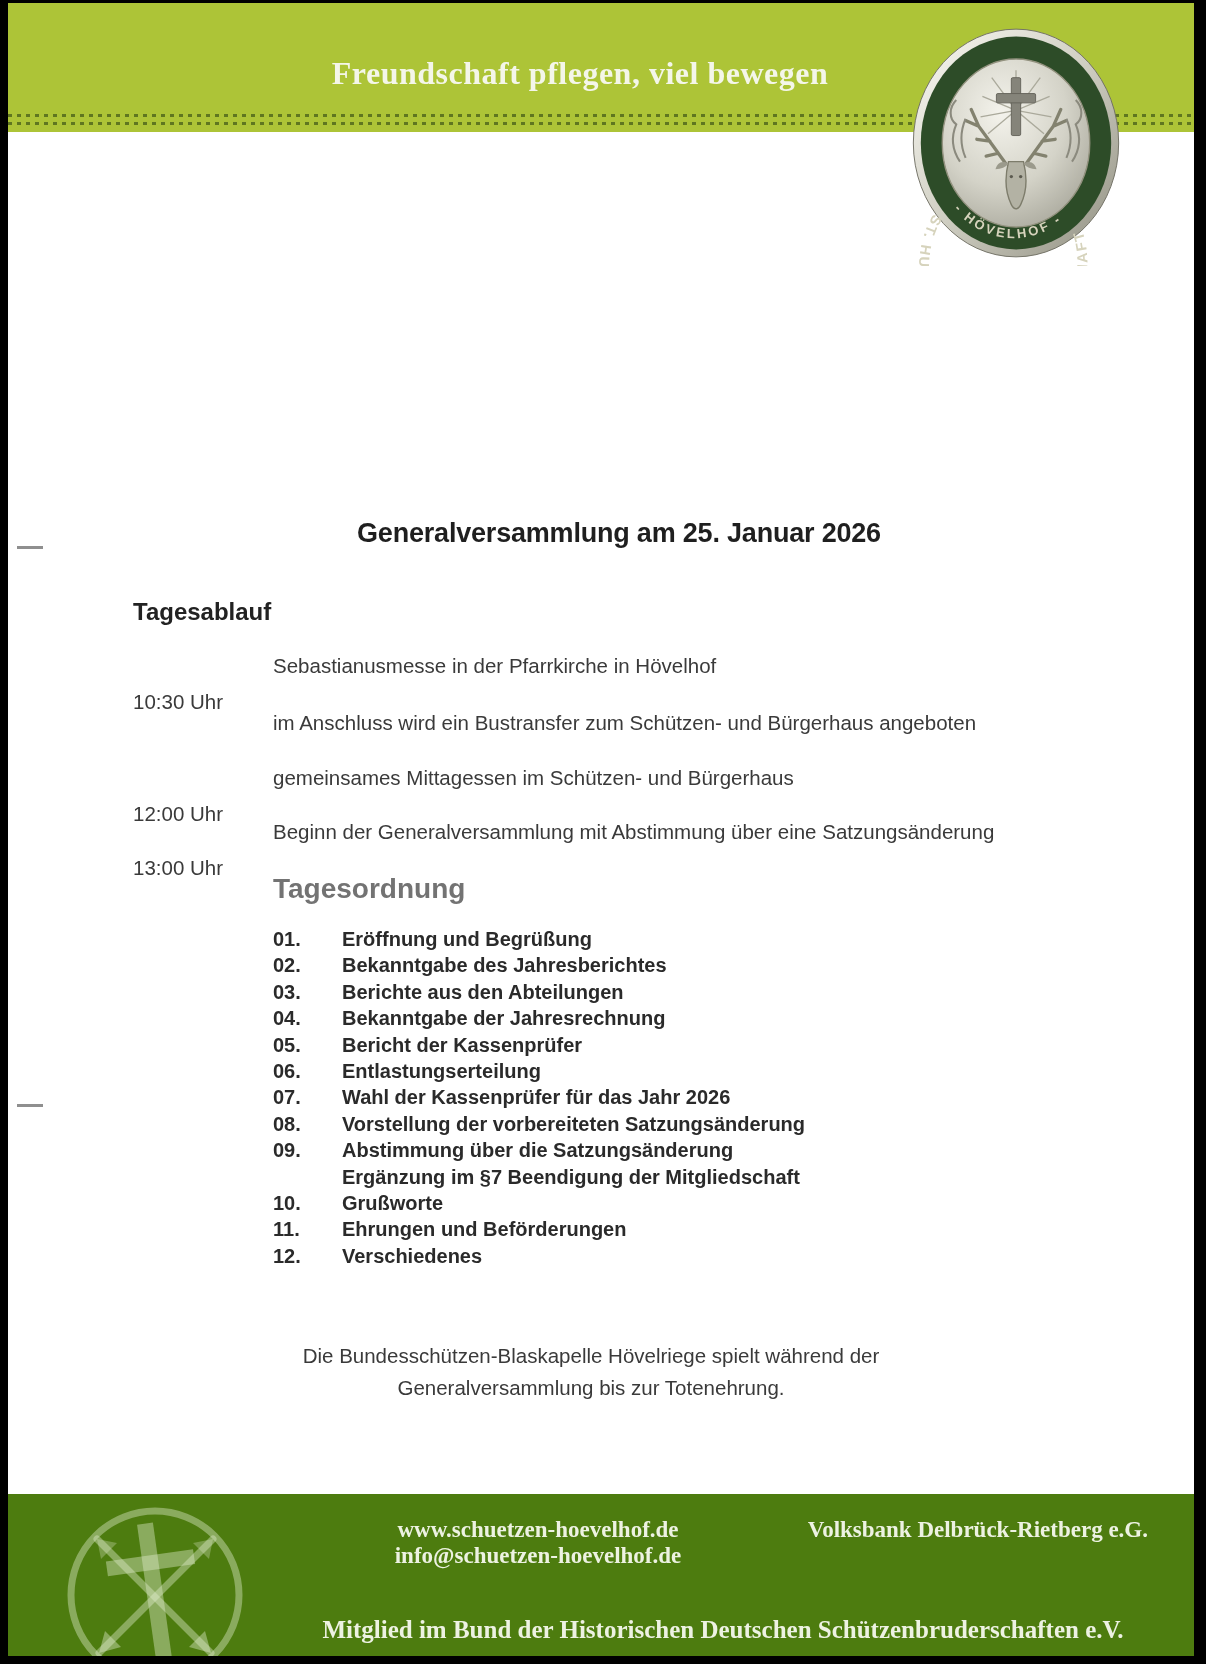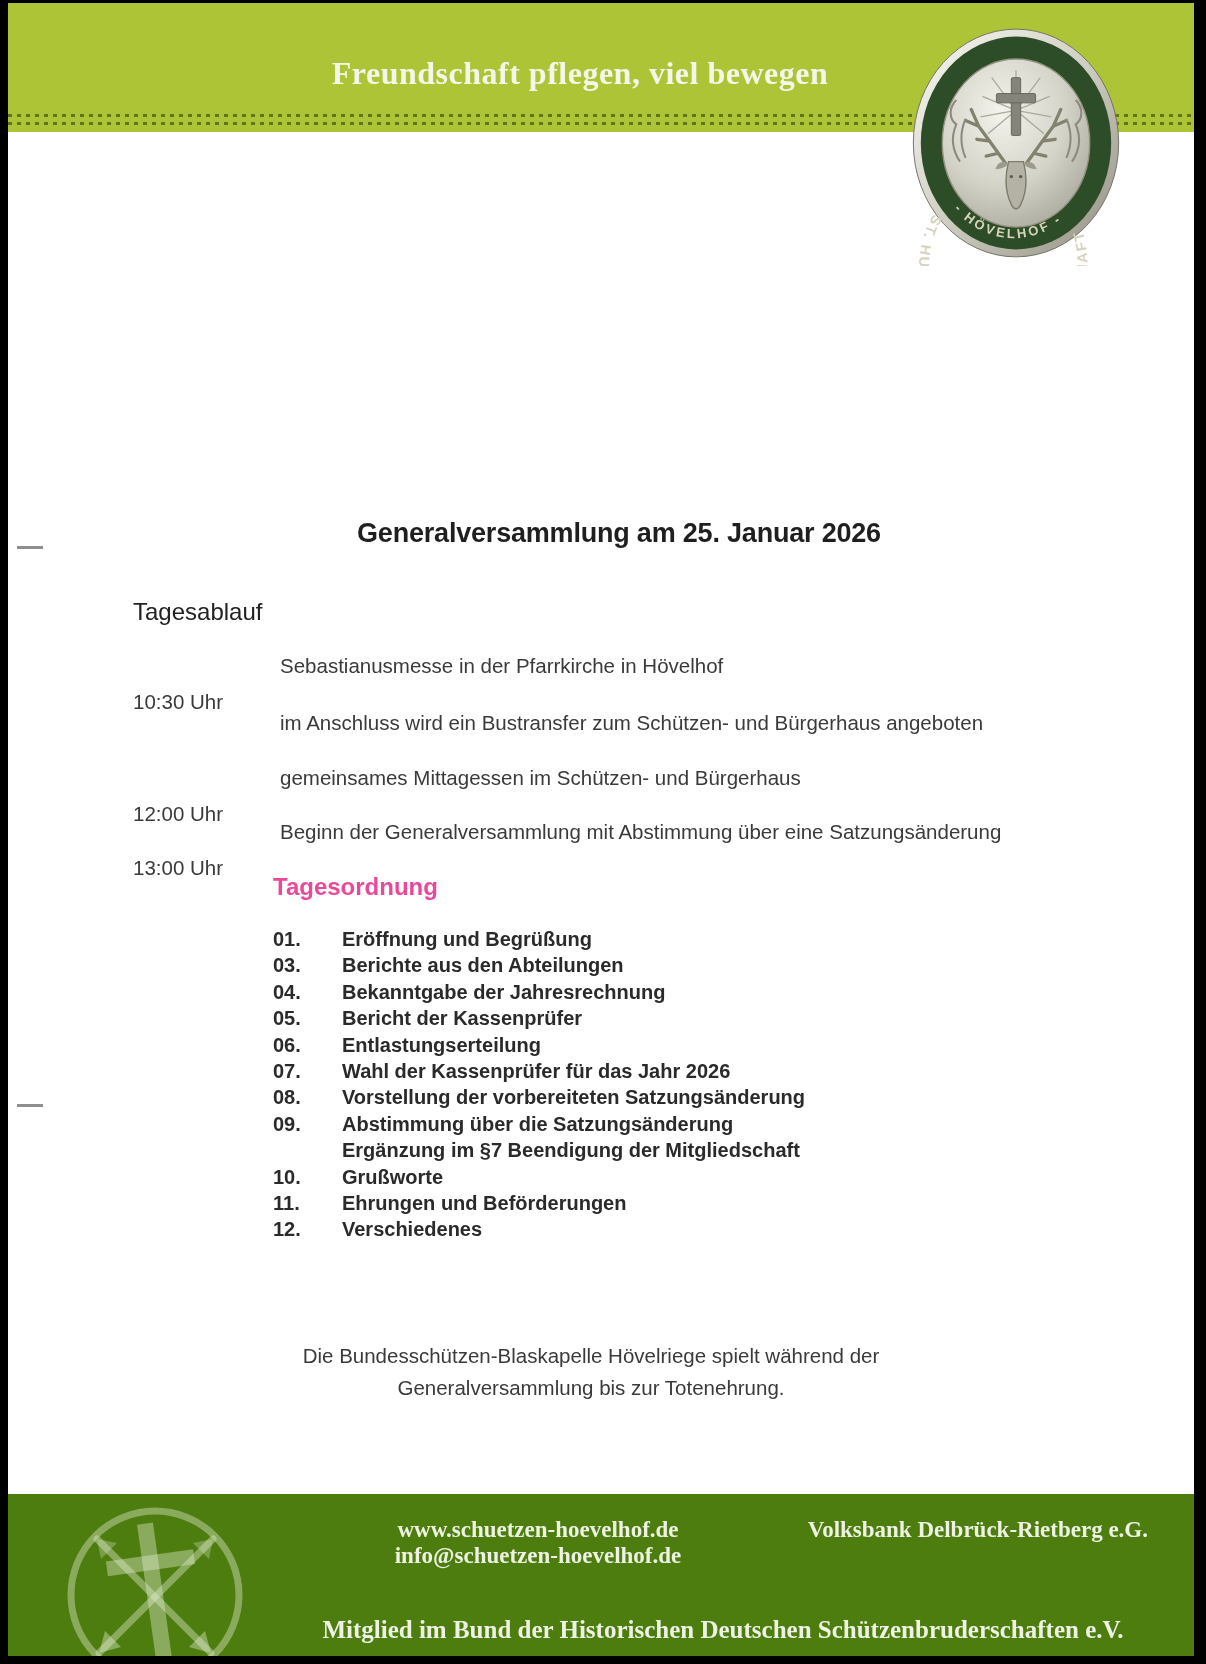--- a/index.html
+++ b/index.html
@@ -26,29 +26,29 @@
   .badge{position:absolute;left:896px;top:17px;width:224px;height:246px;}
   
   .fold{position:absolute;left:9px;width:26px;height:3px;background:#8f8f8f;}
   .fold.f1{top:543px;}
   .fold.f2{top:1101px;}
   
   .title{
     position:absolute;left:12px;top:515px;width:100%;text-align:center;padding-left:6px;
     font-size:27px;font-weight:bold;color:#1f1f1f;letter-spacing:-.2px;
   }
-  .h-sched{position:absolute;left:125px;top:595px;font-size:24px;font-weight:normal;color:#222;}
+  .h-sched{position:absolute;left:125px;top:595px;font-size:24px;font-weight:bold;color:#222;}
   .sched-row{position:absolute;left:125px;width:1000px;font-size:20.5px;color:#3a3a3a;}
   .sched-row .t{position:absolute;left:0;top:0;width:130px;margin-top:36px;}
-  .sched-row .x{position:absolute;left:140px;top:0;width:860px;margin-left:7px;}
+  .sched-row .x{position:absolute;left:140px;top:0;width:860px;}
   .sched-row:nth-of-type(1){top:651px;}
   .sched-row:nth-of-type(2){top:708px;}
   .sched-row:nth-of-type(3){top:763px;}
   .sched-row:nth-of-type(4){top:817px;}
-  .h-agenda{position:absolute;left:265px;top:870px;font-size:24px;font-weight:bold;color:#ec4899;}
+  .h-agenda{position:absolute;left:265px;top:870px;font-size:28px;font-weight:bold;color:#737373;}
   .agenda{position:absolute;left:265px;top:923px;width:800px;}
   .agenda .row{display:flex;line-height:26.4px;font-size:20px;font-weight:bold;color:#2a2a2a;}
   .agenda .n{width:69px;flex:none;}
   .closing{
     position:absolute;left:0;top:1337px;width:100%;text-align:center;
     transform:translateX(-10px);font-size:20.5px;line-height:32px;color:#3a3a3a;
   }
   
   .footer{
     position:absolute;left:0;top:1491px;width:100%;height:196px;
@@ -159,20 +159,24 @@
       </div>
     </div>
 
   <div class="h-agenda">Tagesordnung</div>
   <div class="agenda" id="agenda-list">
       <div class="row">
         <span class="n">01.</span>
         <span>Eröffnung und Begrüßung</span>
       </div>
       <div class="row">
+        <span class="n">02.</span>
+        <span>Bekanntgabe des Jahresberichtes</span>
+      </div>
+      <div class="row">
         <span class="n">03.</span>
         <span>Berichte aus den Abteilungen</span>
       </div>
       <div class="row">
         <span class="n">04.</span>
         <span>Bekanntgabe der Jahresrechnung</span>
       </div>
       <div class="row">
         <span class="n">05.</span>
         <span>Bericht der Kassenprüfer</span>

